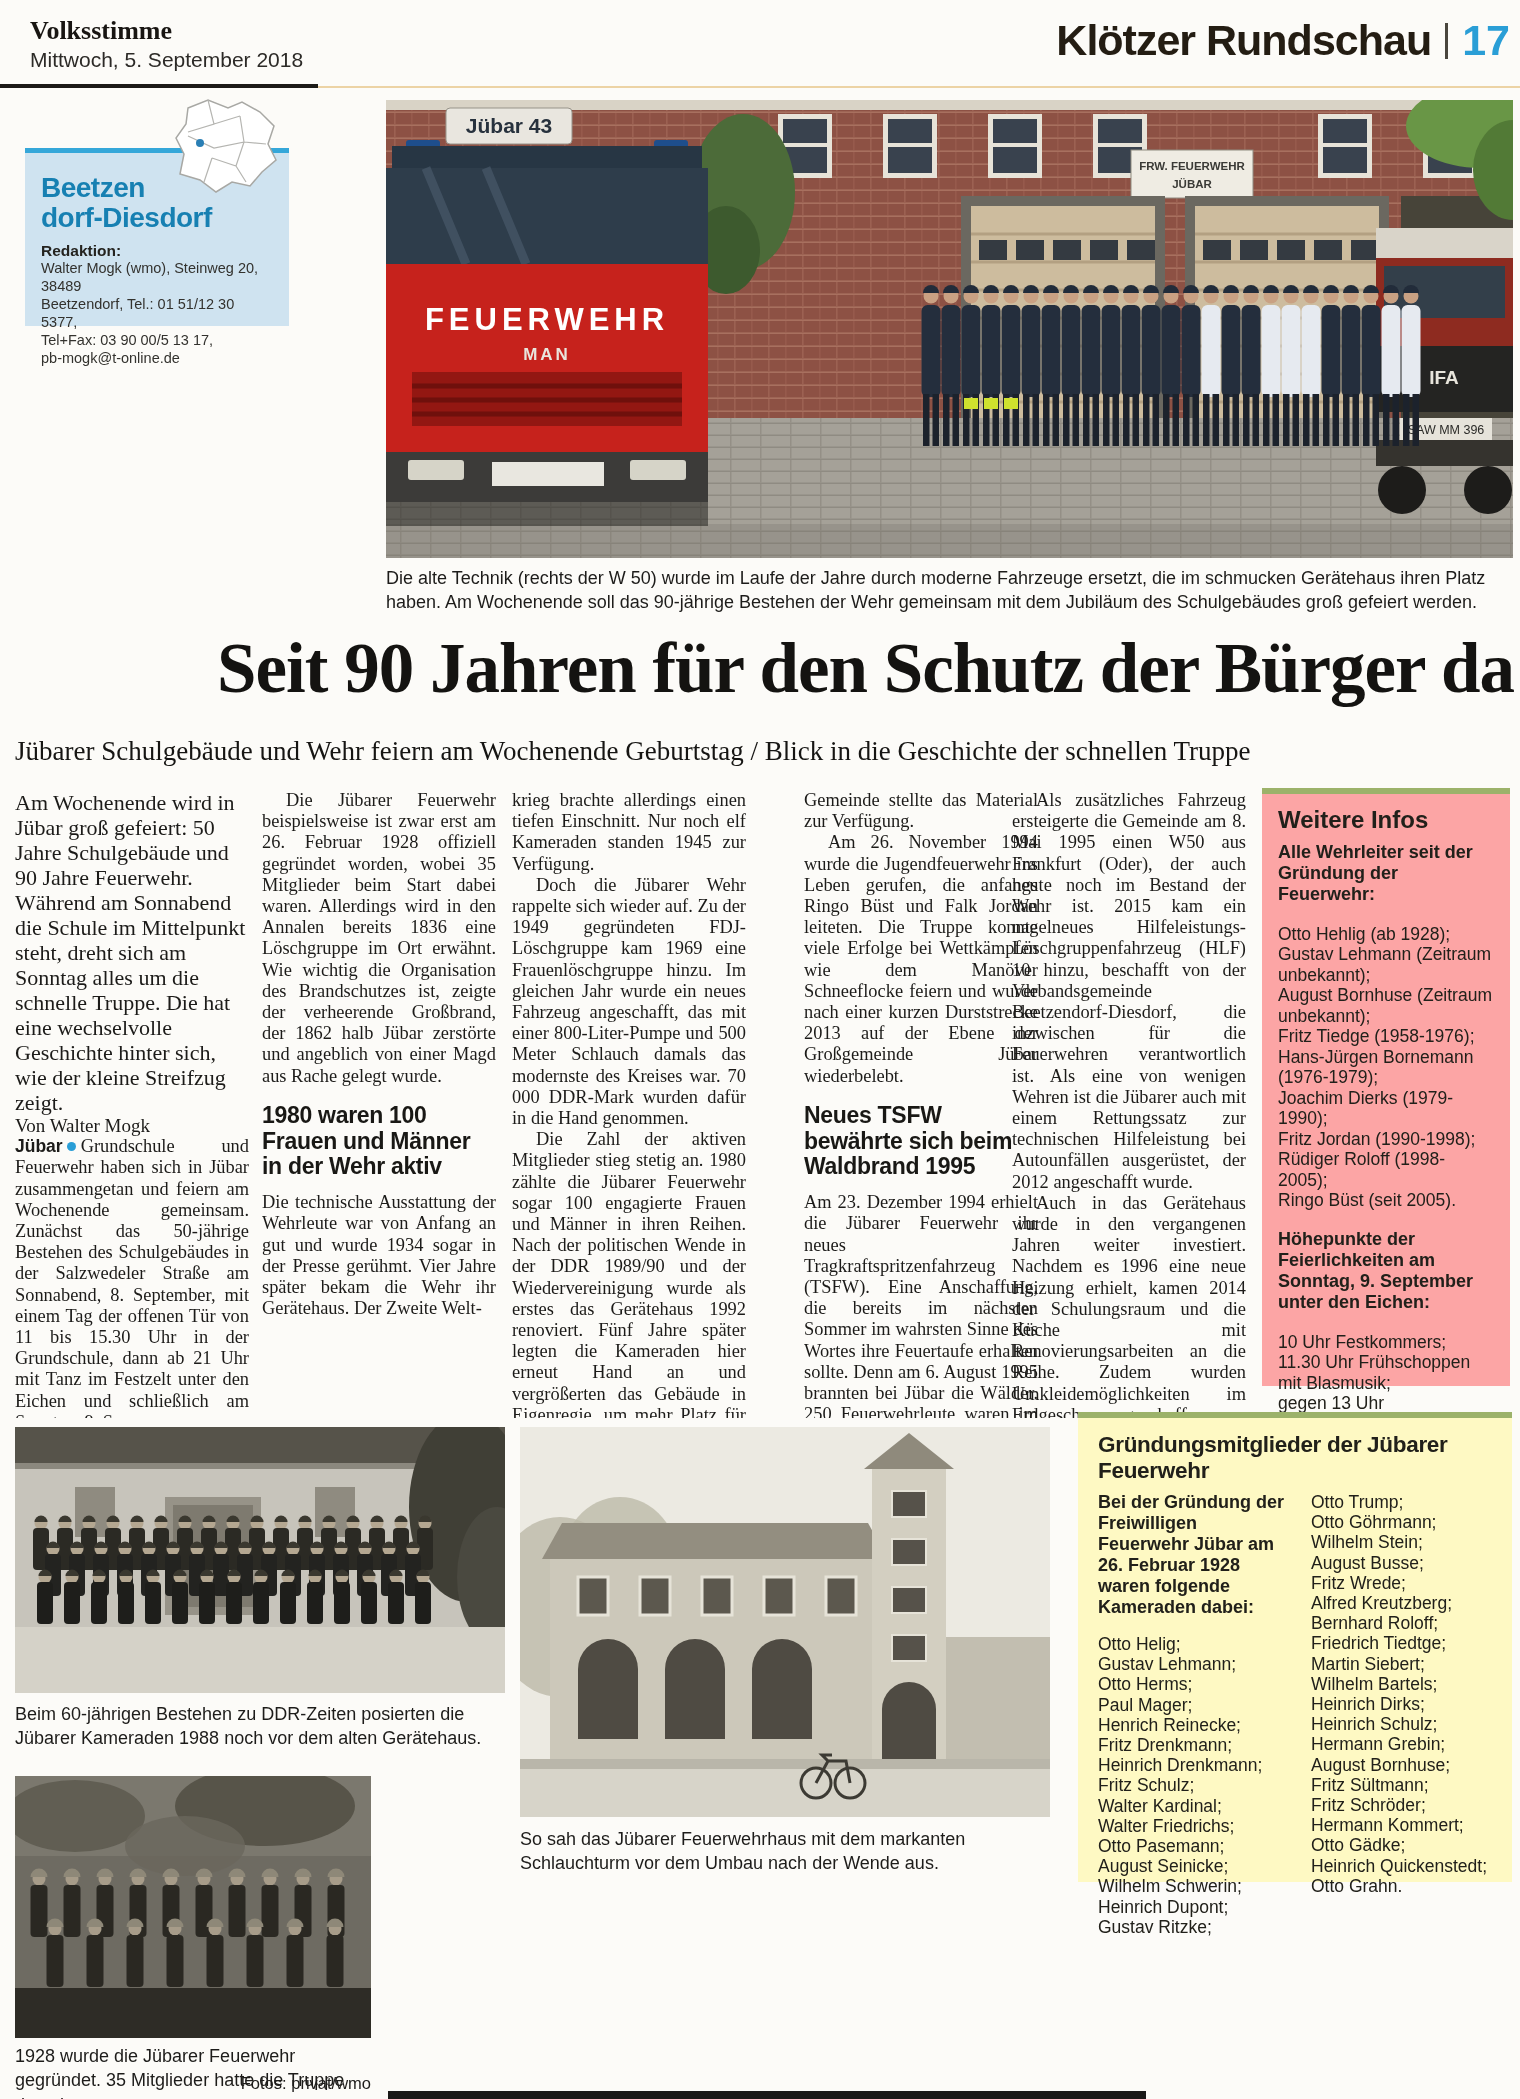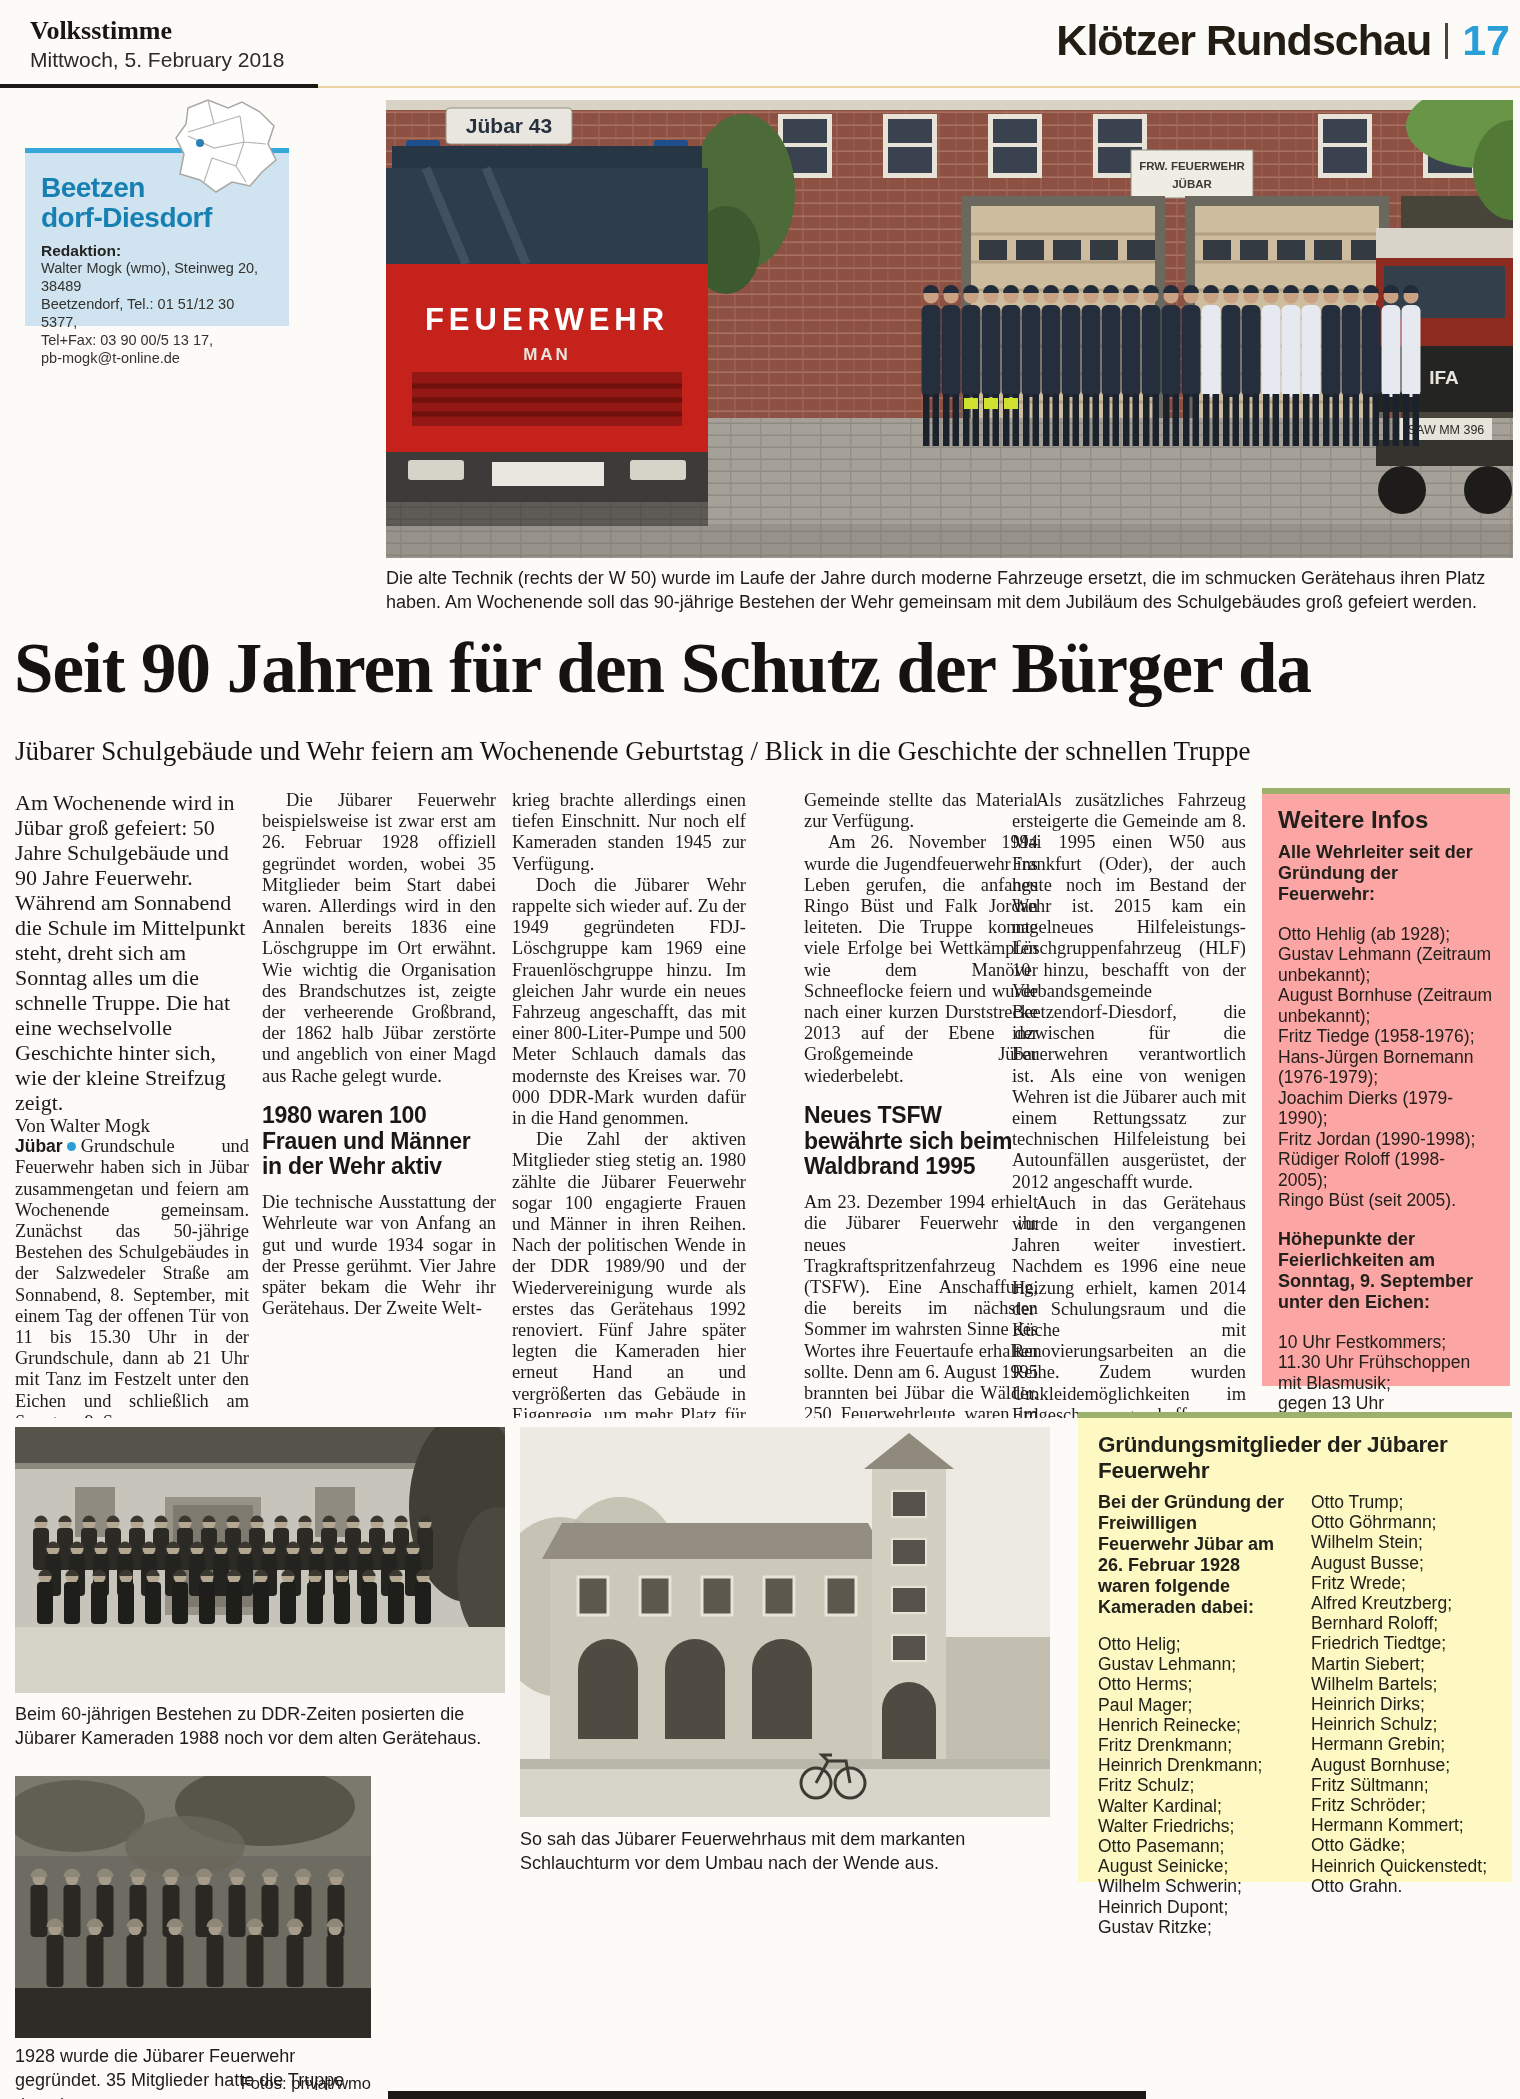--- a/index.html
+++ b/index.html
@@ -23,21 +23,21 @@
   .redaktion-label{margin-top:10px;font-size:15.5px;font-weight:700;color:#24231f;}
   .contact{font-size:14.5px;line-height:1.24;color:#33322e;white-space:pre-line;}
   .region-map{left:150px;top:96px;width:130px;height:106px;z-index:3;}
   
   .main-photo{left:386px;top:100px;width:1127px;height:458px;background:#8d5144;}
   .main-photo svg{display:block;width:100%;height:100%;}
   .caption{font-size:18px;line-height:1.35;color:#1d1c1a;}
   .cap-main{left:386px;top:566px;width:1127px;}
   
   .headline{left:14px;top:628px;width:1500px;font-family:"Liberation Serif","DejaVu Serif",serif;
-            font-weight:700;font-size:71px;letter-spacing:-1px;color:#141311;white-space:nowrap;}
+            font-weight:700;font-size:71px;letter-spacing:-1px;color:#141311;white-space:nowrap;text-align:right;}
   .subheadline{left:15px;top:736px;width:1500px;font-family:"Liberation Serif","DejaVu Serif",serif;
                font-size:27px;color:#161513;}
   
   .col{top:790px;width:234px;height:628px;overflow:hidden;
        font-family:"Liberation Serif","DejaVu Serif",serif;font-size:18.4px;line-height:21.2px;
        text-align:justify;color:#1c1b19;hyphens:auto;}
   .c1{left:15px;}.c2{left:262px;}.c3{left:512px;}.c4{left:804px;}.c5{left:1012px;}
   .lead{font-size:22px;line-height:25px;text-align:left;margin:0 0 16px 0;}
   .byline{font-size:19px;margin:0 0 4px 0;text-align:left;}
   .col p{margin:0;}
@@ -72,21 +72,21 @@
   .cap-1928{left:15px;top:2044px;width:356px;height:52px;}
   .credit{position:absolute;right:0;bottom:2px;font-size:16.5px;color:#1d1c1a;}
   .bottom-bar{left:388px;top:2091px;width:758px;height:8px;background:#1a1918;}
 </style>
 </head>
 <body>
 
 <div class="page">
 
   <div class="abs paper-name">Volksstimme</div>
-  <div class="abs issue-date">Mittwoch, 5. February 2018</div>
+  <div class="abs issue-date">Mittwoch, 5. September 2018</div>
   <div class="abs masthead-right">
     <span class="section-name">Klötzer Rundschau</span>
     <span class="mast-divider"></span>
     <span class="page-number">17</span>
   </div>
   <div class="abs rule-tan"></div>
   <div class="abs rule-black"></div>
 
   <div class="abs region-box">
     <div class="region-title">

